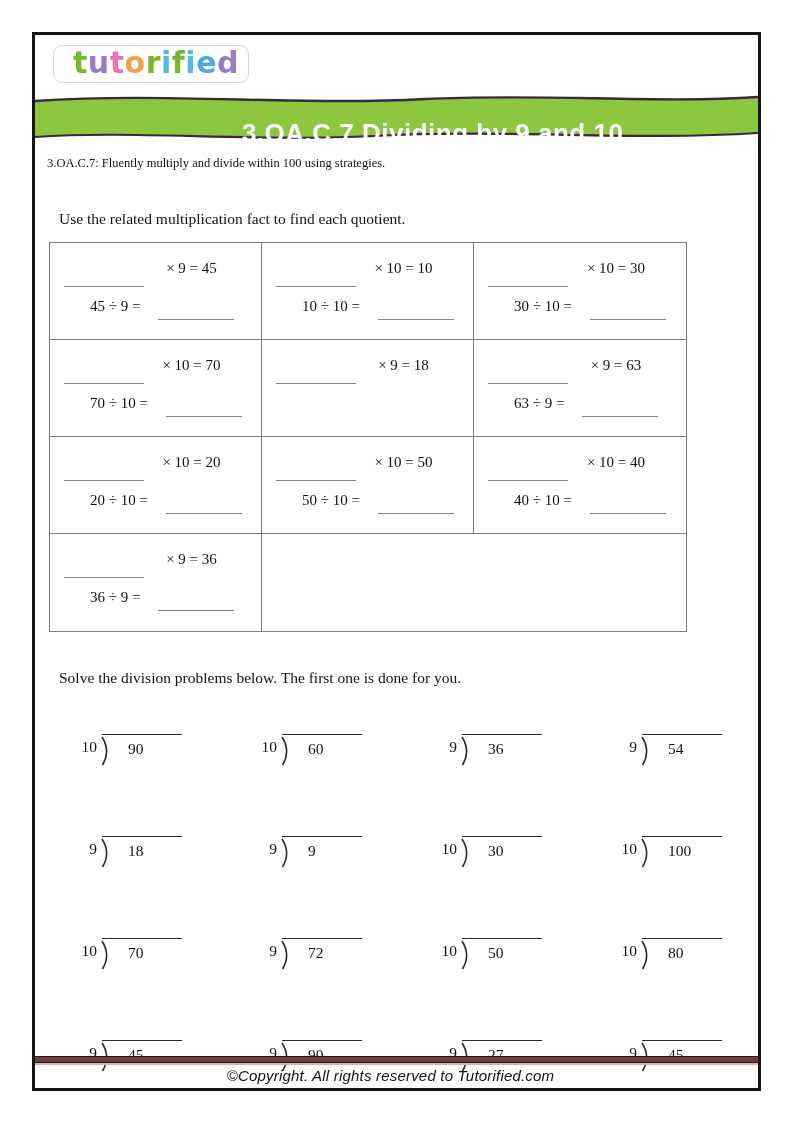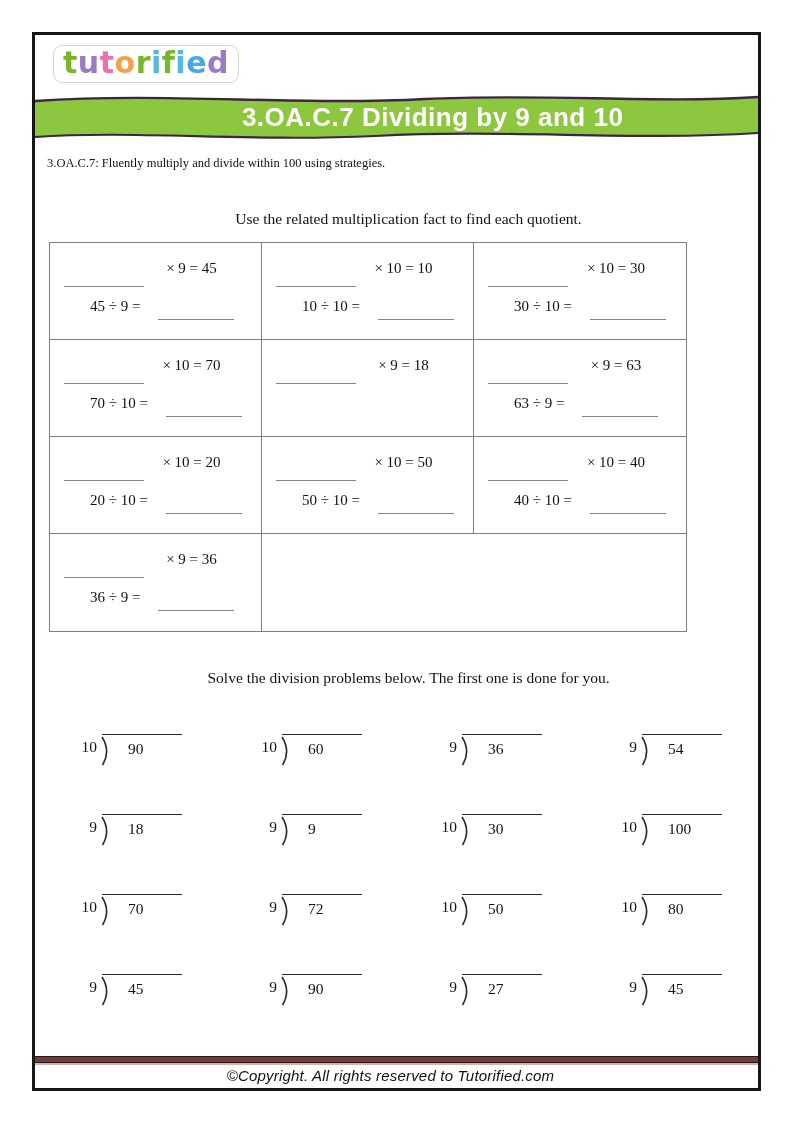--- a/index.html
+++ b/index.html
@@ -5,40 +5,40 @@
   html,body{margin:0;padding:0;background:#ffffff;}
   body{width:794px;height:1123px;position:relative;font-family:"Liberation Serif",serif;color:#111;}
   .page{
     position:absolute;left:32px;top:32px;width:729px;height:1059px;
     border:3px solid #161616;box-sizing:border-box;background:#fff;
   }
 
   
   .logo-row{margin:10px 0 0 18px;}
   .logo-box{
-    display:inline-block;padding:0 9px 2px 9px;
+    display:inline-block;padding:0 9px 2px 19px;
     border:1.5px solid #d6d6d6;border-radius:9px;background:#fff;
   }
   .logo-box span{
     font-family:"DejaVu Sans",sans-serif;font-weight:bold;
     font-size:30px;line-height:34px;letter-spacing:0.5px;
   }
 
   
   .banner{position:relative;margin-top:6px;width:723px;height:58px;}
   .banner svg{display:block;}
   .banner-title{
     position:absolute;top:13px;left:55%;transform:translateX(-50%);
     font-family:"Liberation Sans",sans-serif;font-weight:bold;
     font-size:26px;color:#ffffff;white-space:nowrap;letter-spacing:0.5px;
   }
 
   .standard-line{margin:9px 0 0 12px;font-size:12.5px;}
 
-  .instr{margin-left:24px;font-size:15.5px;text-align:center;}
+  .instr{margin-left:24px;font-size:15.5px;}
   .instr-1{margin-top:39px;}
   .instr-2{margin-top:37px;}
 
   
   .m-table{
     margin:14px 0 0 14px;width:638px;
     border:1px solid #7f7f7f;
     display:grid;grid-template-columns:repeat(3,1fr);
     box-sizing:border-box;
   }
@@ -64,21 +64,21 @@
   .m-bottom{margin-left:40px;white-space:nowrap;}
   .m-blank-b{
     width:76px;margin-left:18px;height:14px;
     border-bottom:1px solid #858585;transform:translateY(9px);
   }
 
   
   .ld-grid{
     margin:47px 0 0 28px;
     display:grid;grid-template-columns:repeat(4,180px);
-    row-gap:47px;
+    row-gap:69px;
   }
   .ld-problem{display:flex;align-items:flex-start;height:33px;}
   .ld-divisor{width:34px;text-align:right;font-size:15.5px;padding-top:4px;}
   .ld-bracket{margin:2px 0 0 2px;flex:none;}
   .ld-dividend{
     border-top:1.6px solid #2a2a2a;margin-left:-10px;
     width:80px;box-sizing:border-box;
     padding:5px 0 0 26px;font-size:15.5px;
   }
 
@@ -103,21 +103,21 @@
   <div class="logo-row">
     <div class="logo-box" id="logo-box"><span style="color: rgb(118, 184, 42);">t</span><span style="color: rgb(155, 124, 195);">u</span><span style="color: rgb(239, 111, 176);">t</span><span style="color: rgb(245, 160, 76);">o</span><span style="color: rgb(118, 184, 42);">r</span><span style="color: rgb(85, 183, 232);">i</span><span style="color: rgb(118, 184, 42);">f</span><span style="color: rgb(85, 183, 232);">i</span><span style="color: rgb(74, 168, 224);">e</span><span style="color: rgb(155, 124, 195);">d</span></div>
   </div>
 
   <div class="banner">
     <svg width="723" height="58" viewBox="0 0 723 58">
       <path id="ribbon-fill" d="M0 12 C 130 3, 260 17, 390 10 C 510 4, 620 15, 723 8 L 723 44 C 600 52, 470 40, 340 47 C 210 53, 100 41, 0 48 Z" fill="#8dc63f" stroke="none"></path>
       <path id="ribbon-top" d="M0 12 C 130 3, 260 17, 390 10 C 510 4, 620 15, 723 8" fill="none" stroke="#3c2546" stroke-width="2.4"></path>
       <path id="ribbon-bottom" d="M0 48 C 100 41, 210 53, 340 47 C 470 40, 600 52, 723 44" fill="none" stroke="#3c2546" stroke-width="2.2"></path>
     </svg>
-    <div class="banner-title" style="color: rgb(255, 255, 255);">3.OA.C.7 Dividing by 9 and 10</div>
+    <div class="banner-title" style="color: rgb(255, 255, 255); margin-top: 16px;">3.OA.C.7 Dividing by 9 and 10</div>
   </div>
 
   <div class="standard-line">3.OA.C.7: Fluently multiply and divide within 100 using strategies.</div>
 
   <div class="instr instr-1">Use the related multiplication fact to find each quotient.</div>
 
   <div class="m-table" id="m-table">
       <div class="m-cell">
         <div class="m-top">× 9 = 45</div>
         <div class="m-blank-a"></div>

